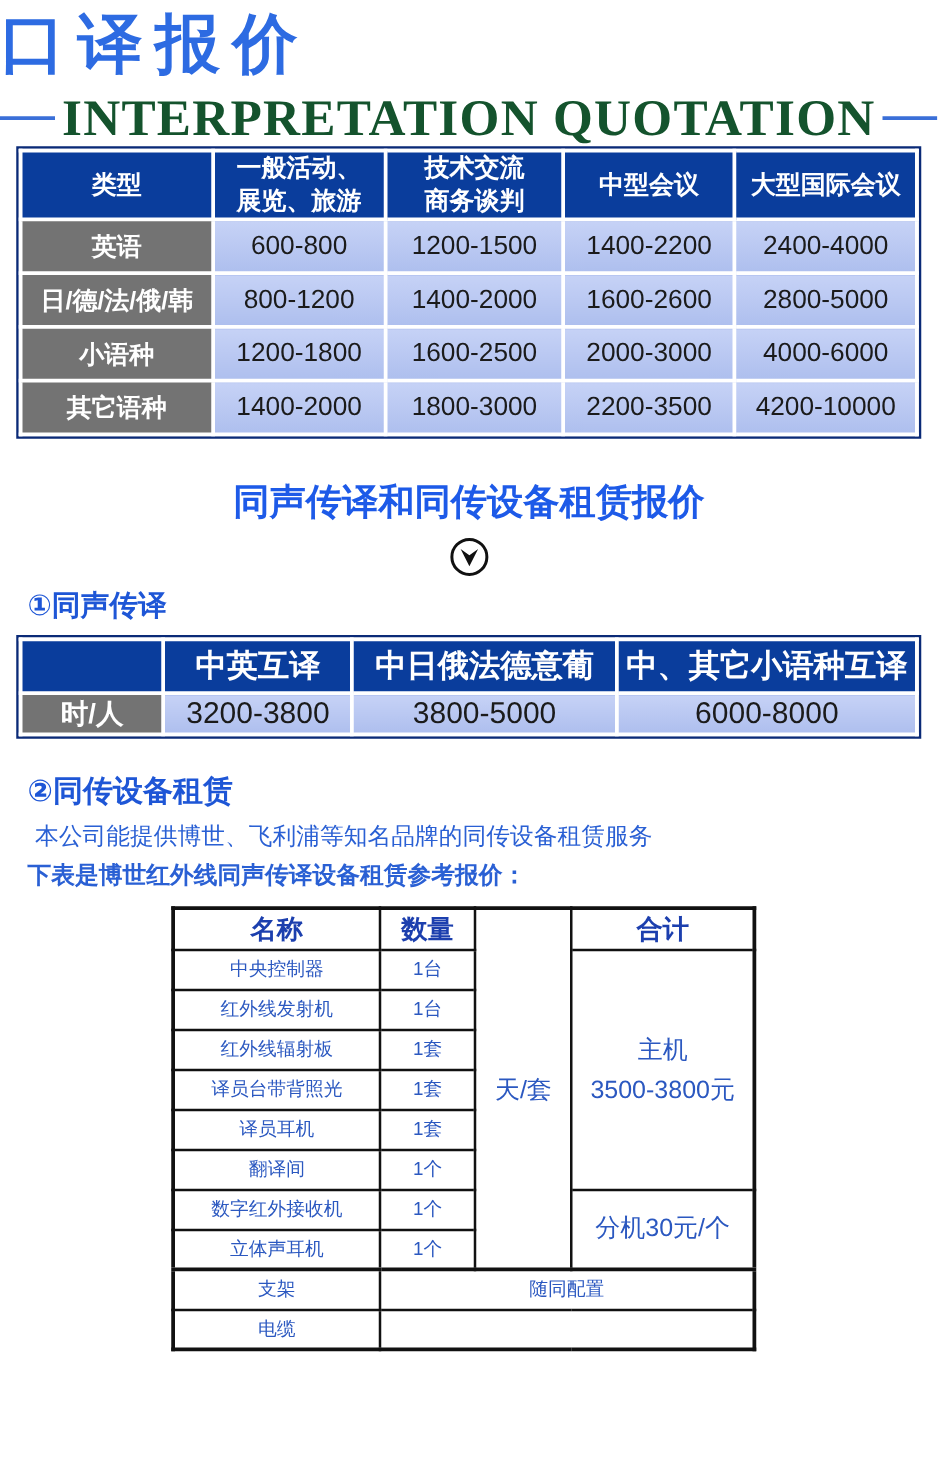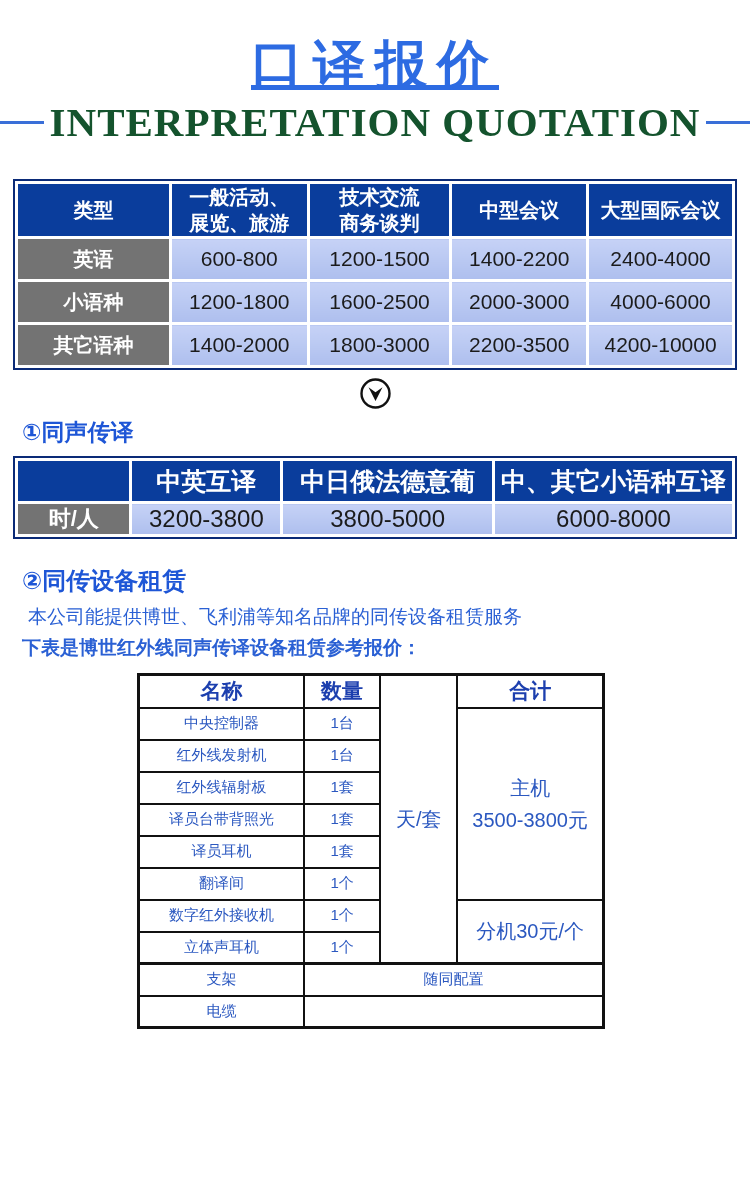--- a/index.html
+++ b/index.html
@@ -3,24 +3,23 @@
 <meta charset="utf-8">
 <style>
   html,body{margin:0;padding:0;background:#fff;}
   .page{
     width:750px;height:1186px;margin:0 auto;background:#fff;
     font-family:"Liberation Sans","DejaVu Sans",sans-serif;
     overflow:hidden;position:relative;
   }
   
   .main-title{
-    margin:0;padding-top:32px;text-align:center;
+    margin:0;padding-top:4px;
     font-size:52px;font-weight:bold;color:#2d6be2;letter-spacing:10px;
     line-height:1.25;
-    text-decoration:underline;
   }
   .subtitle-row{display:flex;align-items:center;margin-top:2px;height:46px;}
   .subtitle-line{flex:1;height:3px;background:#3a6fd8;}
   .subtitle-text{
     margin:0 6px;font-family:"Liberation Serif","DejaVu Serif",serif;
     font-size:41px;font-weight:bold;color:#14532d;letter-spacing:1px;white-space:nowrap;
   }
   
   .blue-frame{border:2px solid #0a2a77;margin-left:13px;width:724px;box-sizing:border-box;}
   table.bluetbl{border-collapse:collapse;table-layout:fixed;width:100%;}
@@ -63,21 +62,21 @@
 
 <div class="page">
 
   <h1 class="main-title">口译报价</h1>
   <div class="subtitle-row">
     <div class="subtitle-line"></div>
     <div class="subtitle-text">INTERPRETATION QUOTATION</div>
     <div class="subtitle-line"></div>
   </div>
 
-  <div class="blue-frame" style="margin-top:34px;">
+  <div class="blue-frame" style="">
     <table class="bluetbl t1">
       <colgroup>
         <col style="width:152px">
           <col style="width:136px">
           <col style="width:141px">
         <col style="width:135px">
           <col style="width:144px">
       </colgroup>
       <tbody>
           <tr class="row-h">
@@ -90,37 +89,45 @@
         <td class="hd">大型国际会议</td>
       </tr>
       <tr class="row-d">
         <td class="lbl">英语</td>
         <td class="val">600-800</td>
         <td class="val">1200-1500</td>
         <td class="val">1400-2200</td>
         <td class="val">2400-4000</td>
       </tr>
       <tr class="row-d">
+        <td class="lbl">日/德/法/俄/韩</td>
+        <td class="val">800-1200</td>
+        <td class="val">1400-2000</td>
+        <td class="val">1600-2600</td>
+        <td class="val">2800-5000</td>
+      </tr>
+      <tr class="row-d">
         <td class="lbl">小语种</td>
         <td class="val">1200-1800</td>
         <td class="val">1600-2500</td>
         <td class="val">2000-3000</td>
         <td class="val">4000-6000</td>
       </tr>
       <tr class="row-d">
         <td class="lbl">其它语种</td>
         <td class="val">1400-2000</td>
         <td class="val">1800-3000</td>
         <td class="val">2200-3500</td>
         <td class="val">4200-10000</td>
       </tr>
     </tbody>
       </table>
   </div>
 
+  <div class="section-title">同声传译和同传设备租赁报价</div>
   <div class="arrow-wrap">
     <svg width="33" height="33" viewBox="0 0 33 33">
       <circle cx="16.5" cy="16.5" r="14" fill="none" stroke="#111" stroke-width="2.4"></circle>
       <path d="M9.5 10.2 L16.5 24 L23.5 10.2 L16.5 15.2 Z" fill="#111"></path>
     </svg>
   </div>
 
   <div class="sub-heading">①同声传译</div>
 
   <div class="blue-frame" style="margin-top:8px;">

